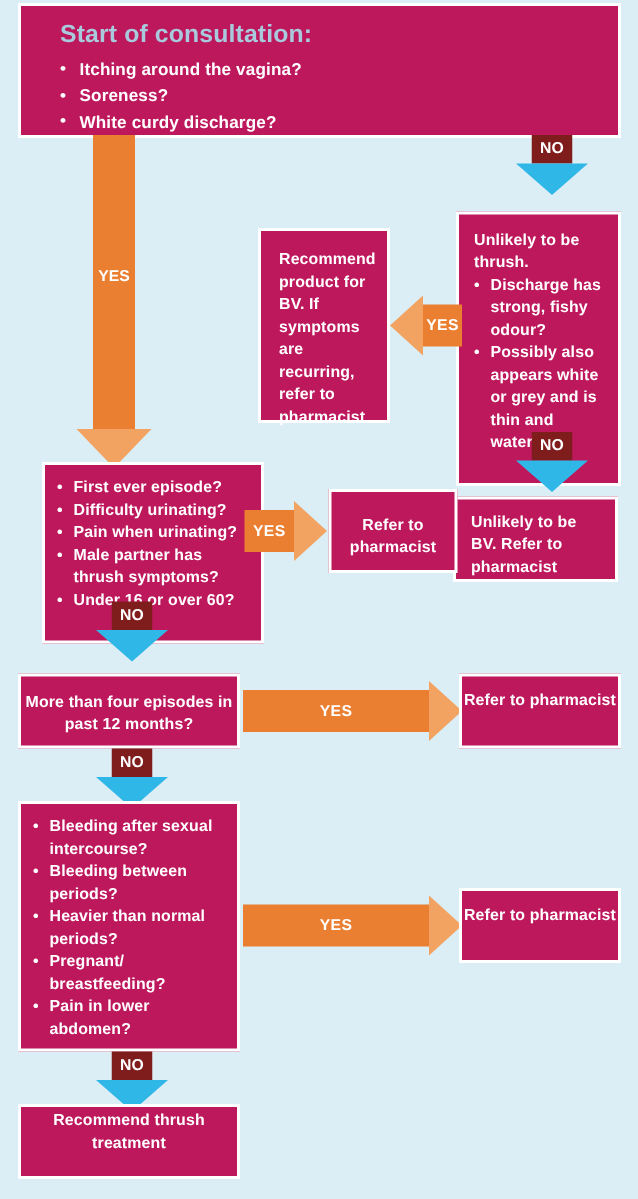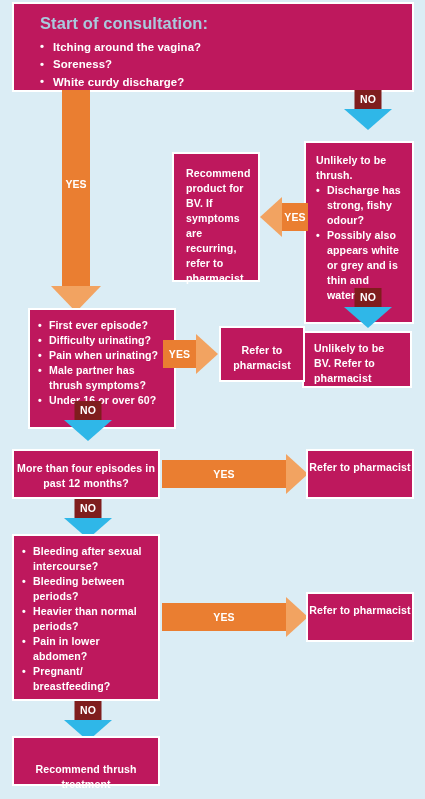--- a/index.html
+++ b/index.html
@@ -237,21 +237,21 @@
 
   #refer-3 {
     left: 306px; top: 592px; width: 108px; height: 50px;
     padding-top: 9px;
   }
 
   #arrow-no-q4 { left: 64px; top: 701px; width: 48px; height: 40px; }
 
   #treatment-node {
     left: 12px; top: 736px; width: 148px; height: 50px;
-    padding-top: 24px;
+    padding-top: 2px;
   }
 </style>
 </head>
 <body>
 
 <div id="flow">
 
   <div class="node" id="start-node">
     <div class="title">Start of consultation:</div>
     <ul>
@@ -338,22 +338,22 @@
   <div class="varrow-blue" id="arrow-no-q3">
     <div class="cap">NO</div>
     <div class="head"></div>
   </div>
 
   <div class="node" id="q4-node">
     <ul>
       <li>Bleeding after sexual intercourse?</li>
       <li>Bleeding between periods?</li>
       <li>Heavier than normal periods?</li>
+      <li>Pregnant/ breastfeeding?</li>
       <li>Pain in lower abdomen?</li>
-      <li>Pregnant/ breastfeeding?</li>
     </ul>
   </div>
 
   <div class="harrow right" id="arrow-yes-q4">
     <div class="shaft">YES</div>
     <div class="head"></div>
   </div>
 
   <div class="node center" id="refer-3">
     <p>Refer to pharmacist</p>

